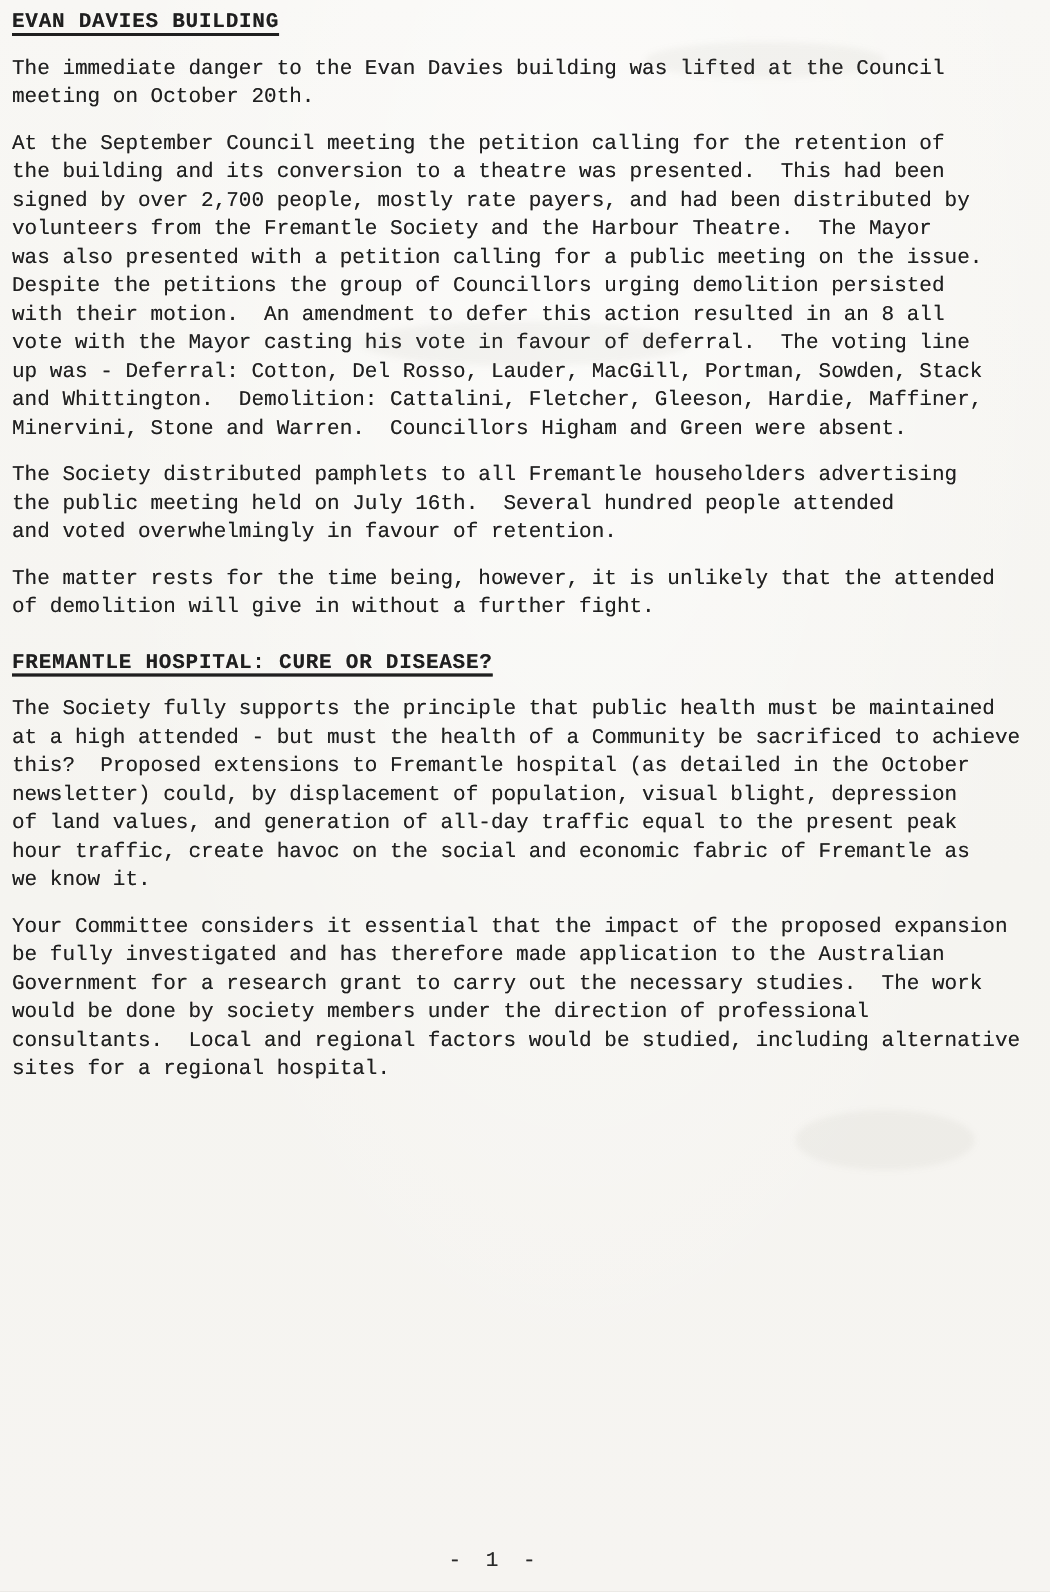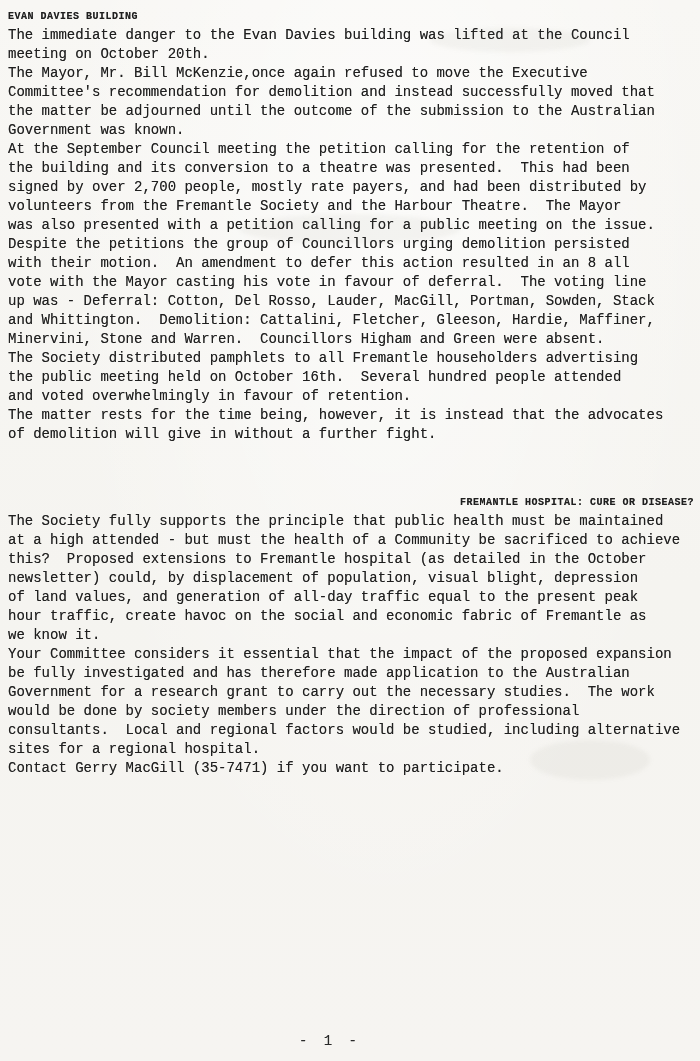--- a/index.html
+++ b/index.html
@@ -18,35 +18,36 @@
     box-sizing: border-box;
     padding: 6px 6px 0 8px;
     overflow: hidden;
     font-family: "Liberation Mono", "DejaVu Sans Mono", monospace;
     font-size: 14px;
     line-height: 19px;
     color: #1f1f1f;
     text-shadow: 0 0 0.4px rgba(20,20,20,0.55);
   }
   .article-heading {
-    font-size: 10px;
+    font-size: 14px;
     font-weight: bold;
     letter-spacing: 0.5px;
     margin: 0;
     line-height: 19px;
     display: inline-block;
+    text-decoration: underline;
     text-underline-offset: 4px;
     text-decoration-thickness: 1.5px;
   }
   .heading-row { margin: 0; }
   .para {
-    margin: 0 0 0 0;
+    margin: 12px 0 0 0;
     white-space: pre-wrap;
   }
-  .heading-row.second { margin-top: 48px; text-align: right; }
+  .heading-row.second { margin-top: 18px; }
   .underlined-word {
     text-underline-offset: 3px;
     text-decoration-thickness: 1.5px;
   }
   .page-number {
     position: absolute;
     left: 0;
     right: 40px;
     bottom: 10px;
     text-align: center;
@@ -71,56 +72,51 @@
   <div class="smudge s1"></div>
   <div class="smudge s2"></div>
   <div class="smudge s3"></div>
 
   <article>
     <div class="heading-row">
       <h1 class="article-heading">EVAN DAVIES BUILDING</h1>
     </div>
     <p class="para">The immediate danger to the Evan Davies building was lifted at the Council
 meeting on October 20th.</p>
-    <p class="para">The Mayor, Mr. Bill McKenzie,once again refused to move the Executive
-Committee's recommendation for demolition and instead successfully moved that
-the matter be adjourned until the outcome of the submission to the Australian
-Government was known.</p>
     <p class="para">At the September Council meeting the petition calling for the retention of
 the building and its conversion to a theatre was presented.  This had been
 signed by over 2,700 people, mostly rate payers, and had been distributed by
 volunteers from the Fremantle Society and the Harbour Theatre.  The Mayor
 was also presented with a petition calling for a public meeting on the issue.
 Despite the petitions the group of Councillors urging demolition persisted
 with their motion.  An amendment to defer this action resulted in an 8 all
 vote with the Mayor casting his vote in favour of deferral.  The voting line
 up was - Deferral: Cotton, Del Rosso, Lauder, MacGill, Portman, Sowden, Stack
 and Whittington.  Demolition: Cattalini, Fletcher, Gleeson, Hardie, Maffiner,
 Minervini, Stone and Warren.  Councillors Higham and Green were absent.</p>
     <p class="para">The Society distributed pamphlets to all Fremantle householders advertising
-the public meeting held on October 16th.  Several hundred people attended
+the public meeting held on July 16th.  Several hundred people attended
 and voted overwhelmingly in favour of retention.</p>
-    <p class="para">The matter rests for the time being, however, it is instead that the advocates
+    <p class="para">The matter rests for the time being, however, it is unlikely that the attended
 of demolition will give in without a further fight.</p>
   </article>
 
   <article>
     <div class="heading-row second">
       <h2 class="article-heading">FREMANTLE HOSPITAL: CURE OR DISEASE?</h2>
     </div>
     <p class="para"><span>The Society fully supports the principle that public health must be maintained
 at a high attended - but must the health of a </span><span class="underlined-word">Community</span><span> be sacrificed to achieve
 this?  Proposed extensions to Fremantle hospital (as detailed in the October
 newsletter) could, by displacement of population, visual blight, depression
 of land values, and generation of all-day traffic equal to the present peak
 hour traffic, create havoc on the social and economic fabric of Fremantle as
 we know it.</span></p>
     <p class="para">Your Committee considers it essential that the impact of the proposed expansion
 be fully investigated and has therefore made application to the Australian
 Government for a research grant to carry out the necessary studies.  The work
 would be done by society members under the direction of professional
 consultants.  Local and regional factors would be studied, including alternative
 sites for a regional hospital.</p>
-    <p class="para">Contact Gerry MacGill (35-7471) if you want to participate.</p>
   </article>
 
   <div class="page-number">- 1 -</div>
 </div>
 
 </body></html>

